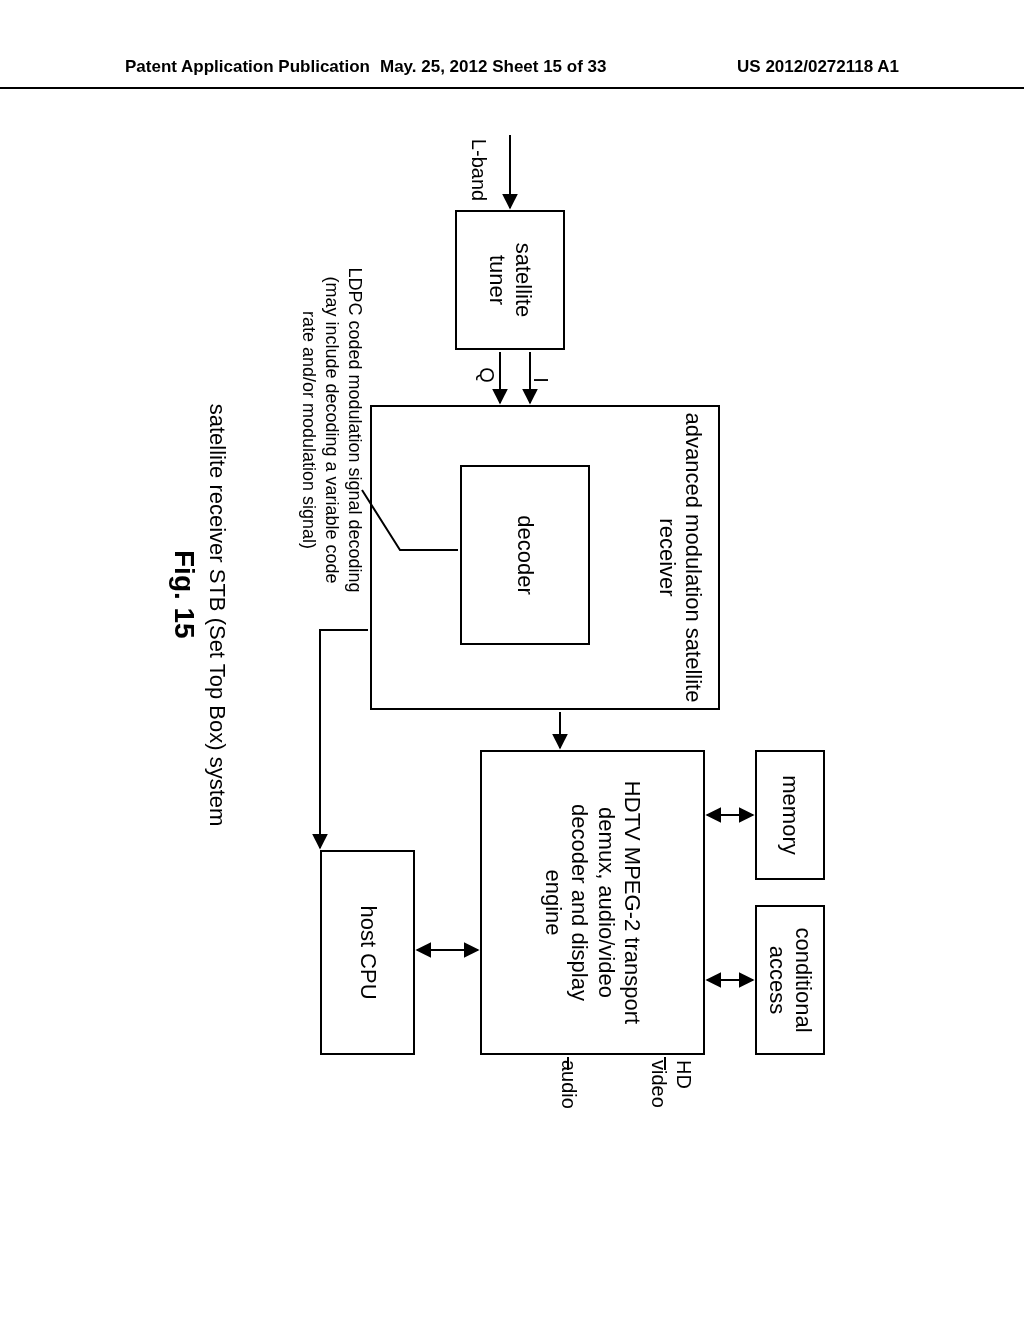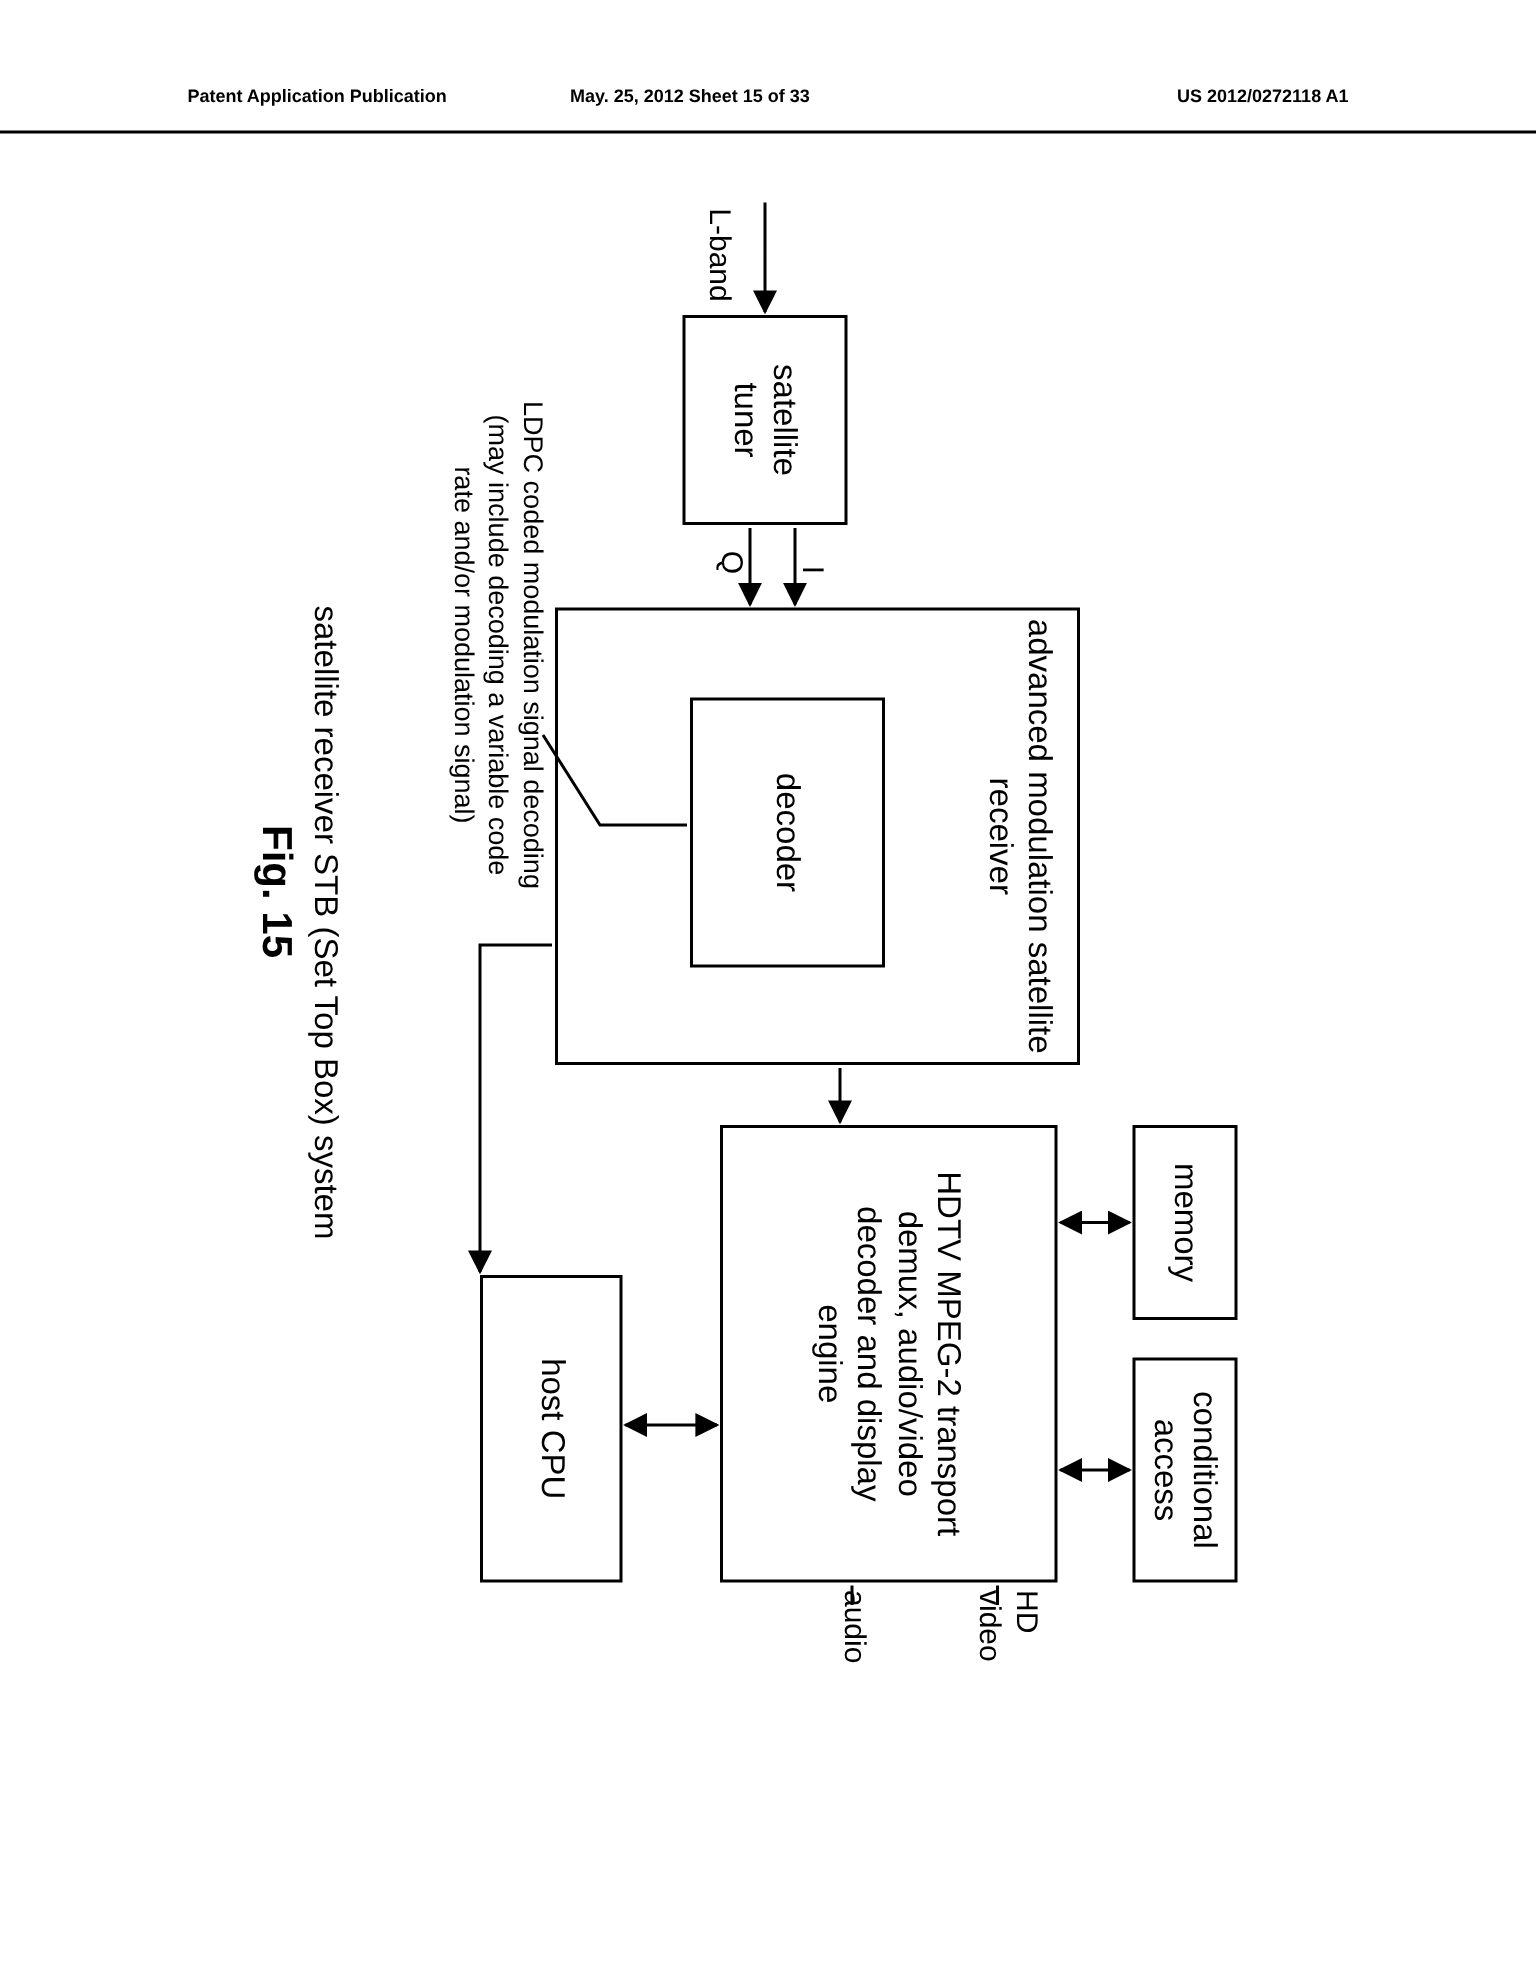--- a/index.html
+++ b/index.html
@@ -15,21 +15,21 @@
   .page-header {
     position: absolute;
     top: 57px;
     left: 0;
     width: 1024px;
     height: 30px;
     border-bottom: 2px solid #000;
   }
   .page-header span {
     position: absolute;
-    font-size: 12px;
+    font-size: 17px;
     font-weight: bold;
   }
   .hdr-left  { left: 125px; }
   .hdr-mid   { left: 380px; }
   .hdr-right { right: 125px; text-align: left; }
 
   
   .fig-rot-container {
     position: absolute;
     

